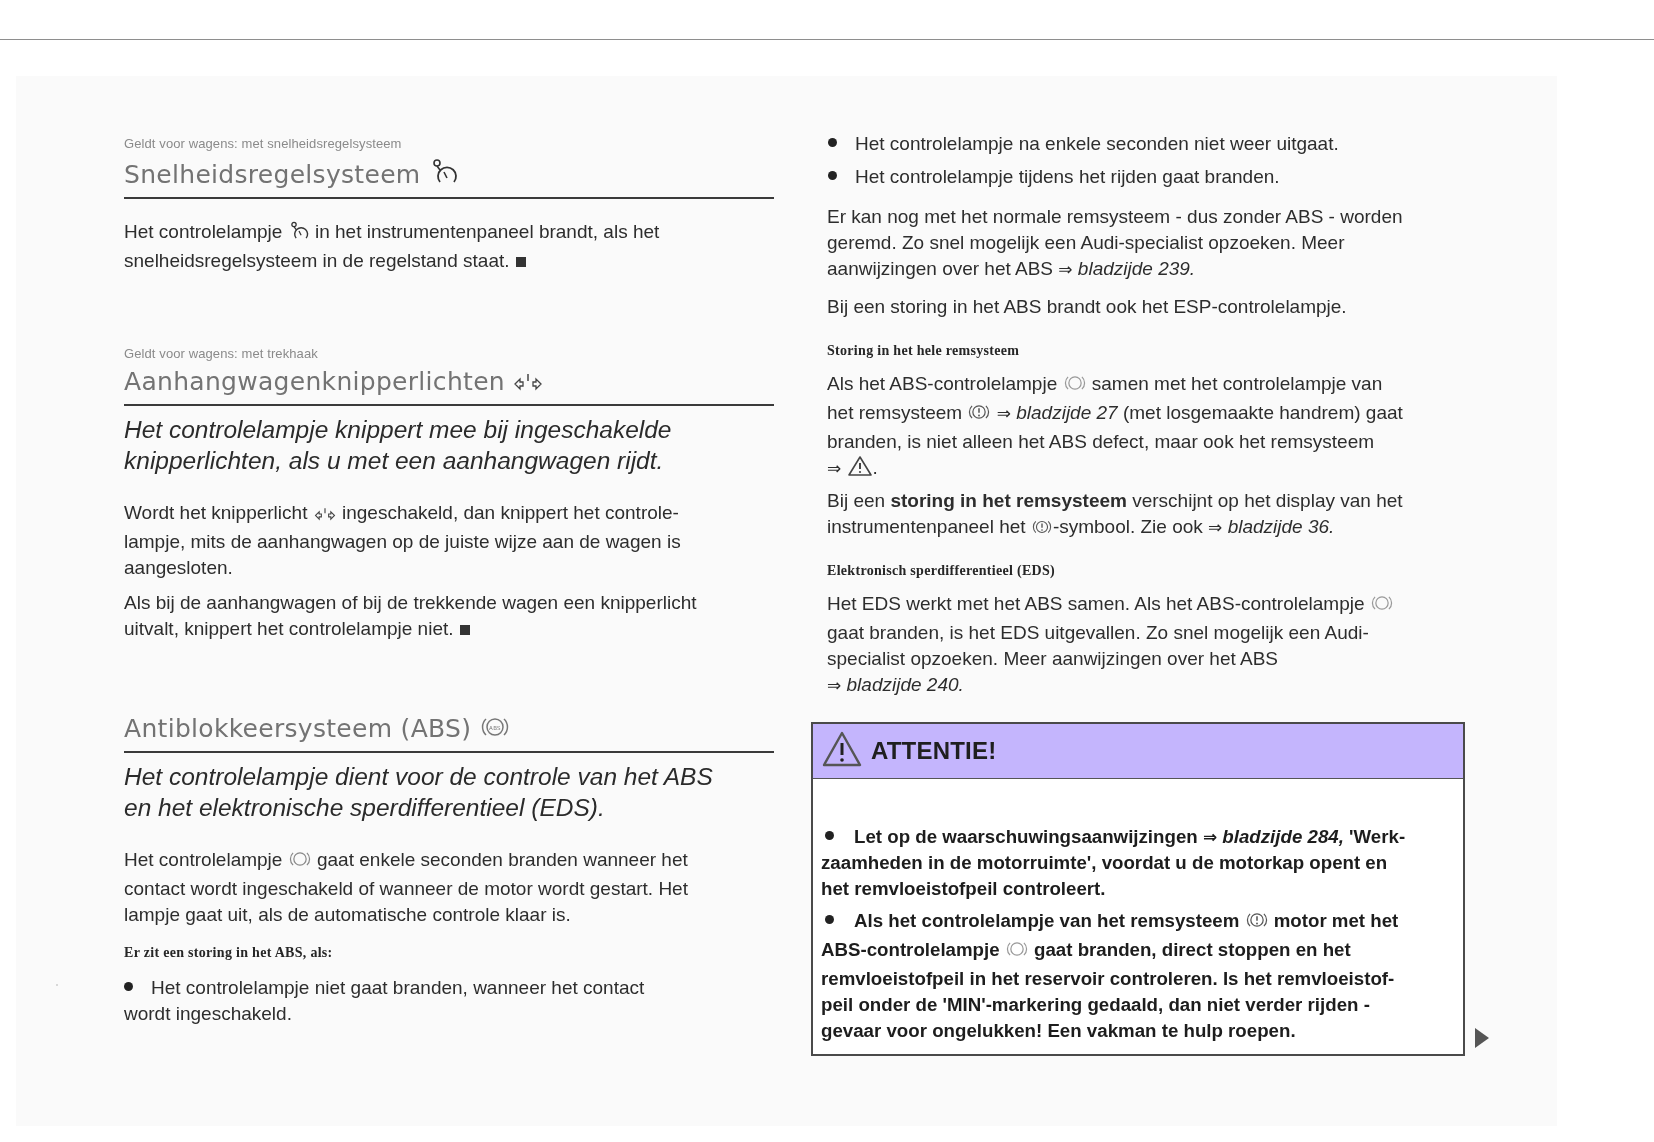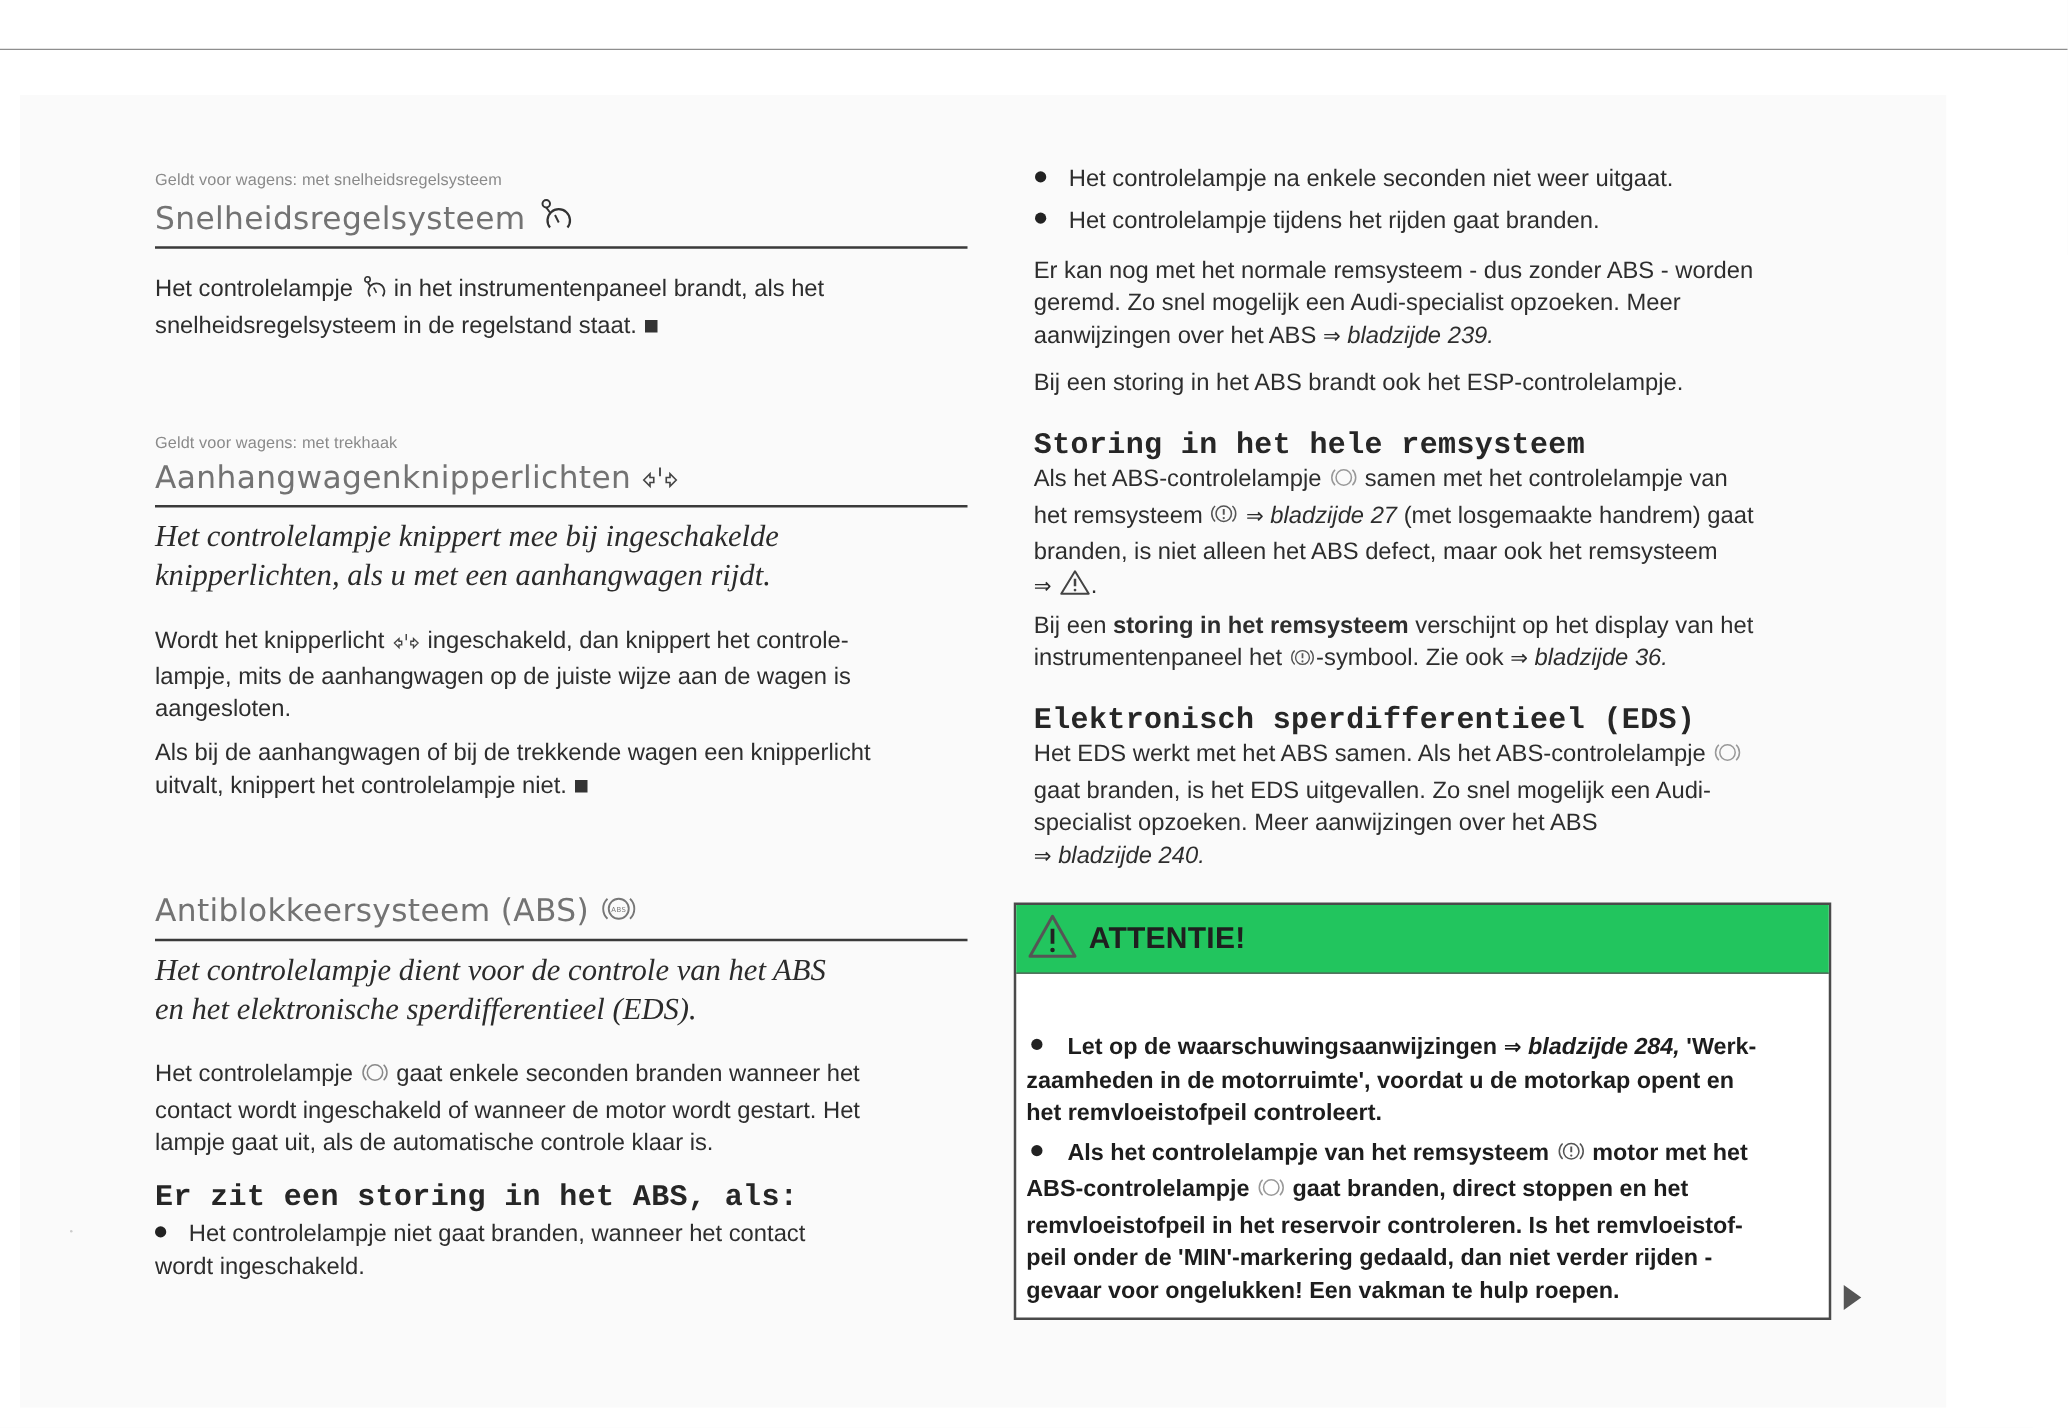--- a/index.html
+++ b/index.html
@@ -20,45 +20,45 @@
 
     .caption { font-size: 13px; color: #8a8a8a; letter-spacing: 0.1px; position: absolute; left: 0; }
     .headline {
       position: absolute; left: 0; width: 650px;
       font-family: "DejaVu Sans", sans-serif; font-size: 25px; color: #737373;
       border-bottom: 2px solid #3a3a3a; padding-bottom: 4px; line-height: 30px;
       letter-spacing: 0.3px;
     }
     .lead {
       position: absolute; left: 0; width: 660px;
-      font-style: italic; font-size: 24.5px; line-height: 31px; color: #2b2b2b; font-family: Liberation Serif, serif;
+      font-style: italic; font-size: 24.5px; line-height: 31px; color: #2b2b2b;
     }
     .body-text {
       position: absolute; left: 0; width: 660px;
       font-size: 19px; line-height: 26px; color: #2d2d2d;
     }
     .subhead {
       position: absolute; left: 0;
-      font-family: Liberation Mono, monospace; font-weight: bold; font-size: 24px; color: #262626;
+      font-family: Liberation Serif, serif; font-weight: bold; font-size: 14px; color: #262626;
       letter-spacing: 0.3px;
     }
     .bullet-row { position: absolute; left: 0; font-size: 19px; line-height: 26px; color: #2d2d2d; }
     .bullet-dot { display: inline-block; width: 9px; height: 9px; border-radius: 50%; background: #222; margin-right: 18px; vertical-align: 3px; }
     .end-mark { display: inline-block; width: 10px; height: 10px; background: #333; margin-left: 6px; vertical-align: 0px; }
     .ref { font-style: italic; }
     .arrow { font-family: "DejaVu Sans", sans-serif; font-size: 17px; }
     .icon { display: inline-block; vertical-align: -3px; }
     .bold { font-weight: bold; }
 
     .warn-box {
       position: absolute; left: 811px; top: 646px; width: 654px; height: 334px;
       border: 2px solid #4a4a4a; background: #ffffff; box-sizing: border-box;
     }
     .warn-header {
-      height: 54px; border-bottom: 1.5px solid #555; background: #22c55e;
+      height: 54px; border-bottom: 1.5px solid #555; background: #c4b5fd;
       display: flex; align-items: center; padding-left: 8px;
     }
     .warn-title { font-weight: bold; font-size: 24px; color: #1f1f1f; margin-left: 8px; letter-spacing: 0.2px; }
     .warn-body { padding: 4px 8px 0 8px; font-weight: bold; font-size: 18.7px; line-height: 26px; color: #1d1d1d; margin-top: 41px; }
     .warn-item { margin-bottom: 6px; }
     .warn-item .bullet-dot { margin-right: 20px; margin-left: 4px; }
     .next-arrow {
       position: absolute; left: 1475px; top: 1028px; width: 0; height: 0;
       border-top: 10px solid transparent; border-bottom: 10px solid transparent; border-left: 14px solid #555;
     }

